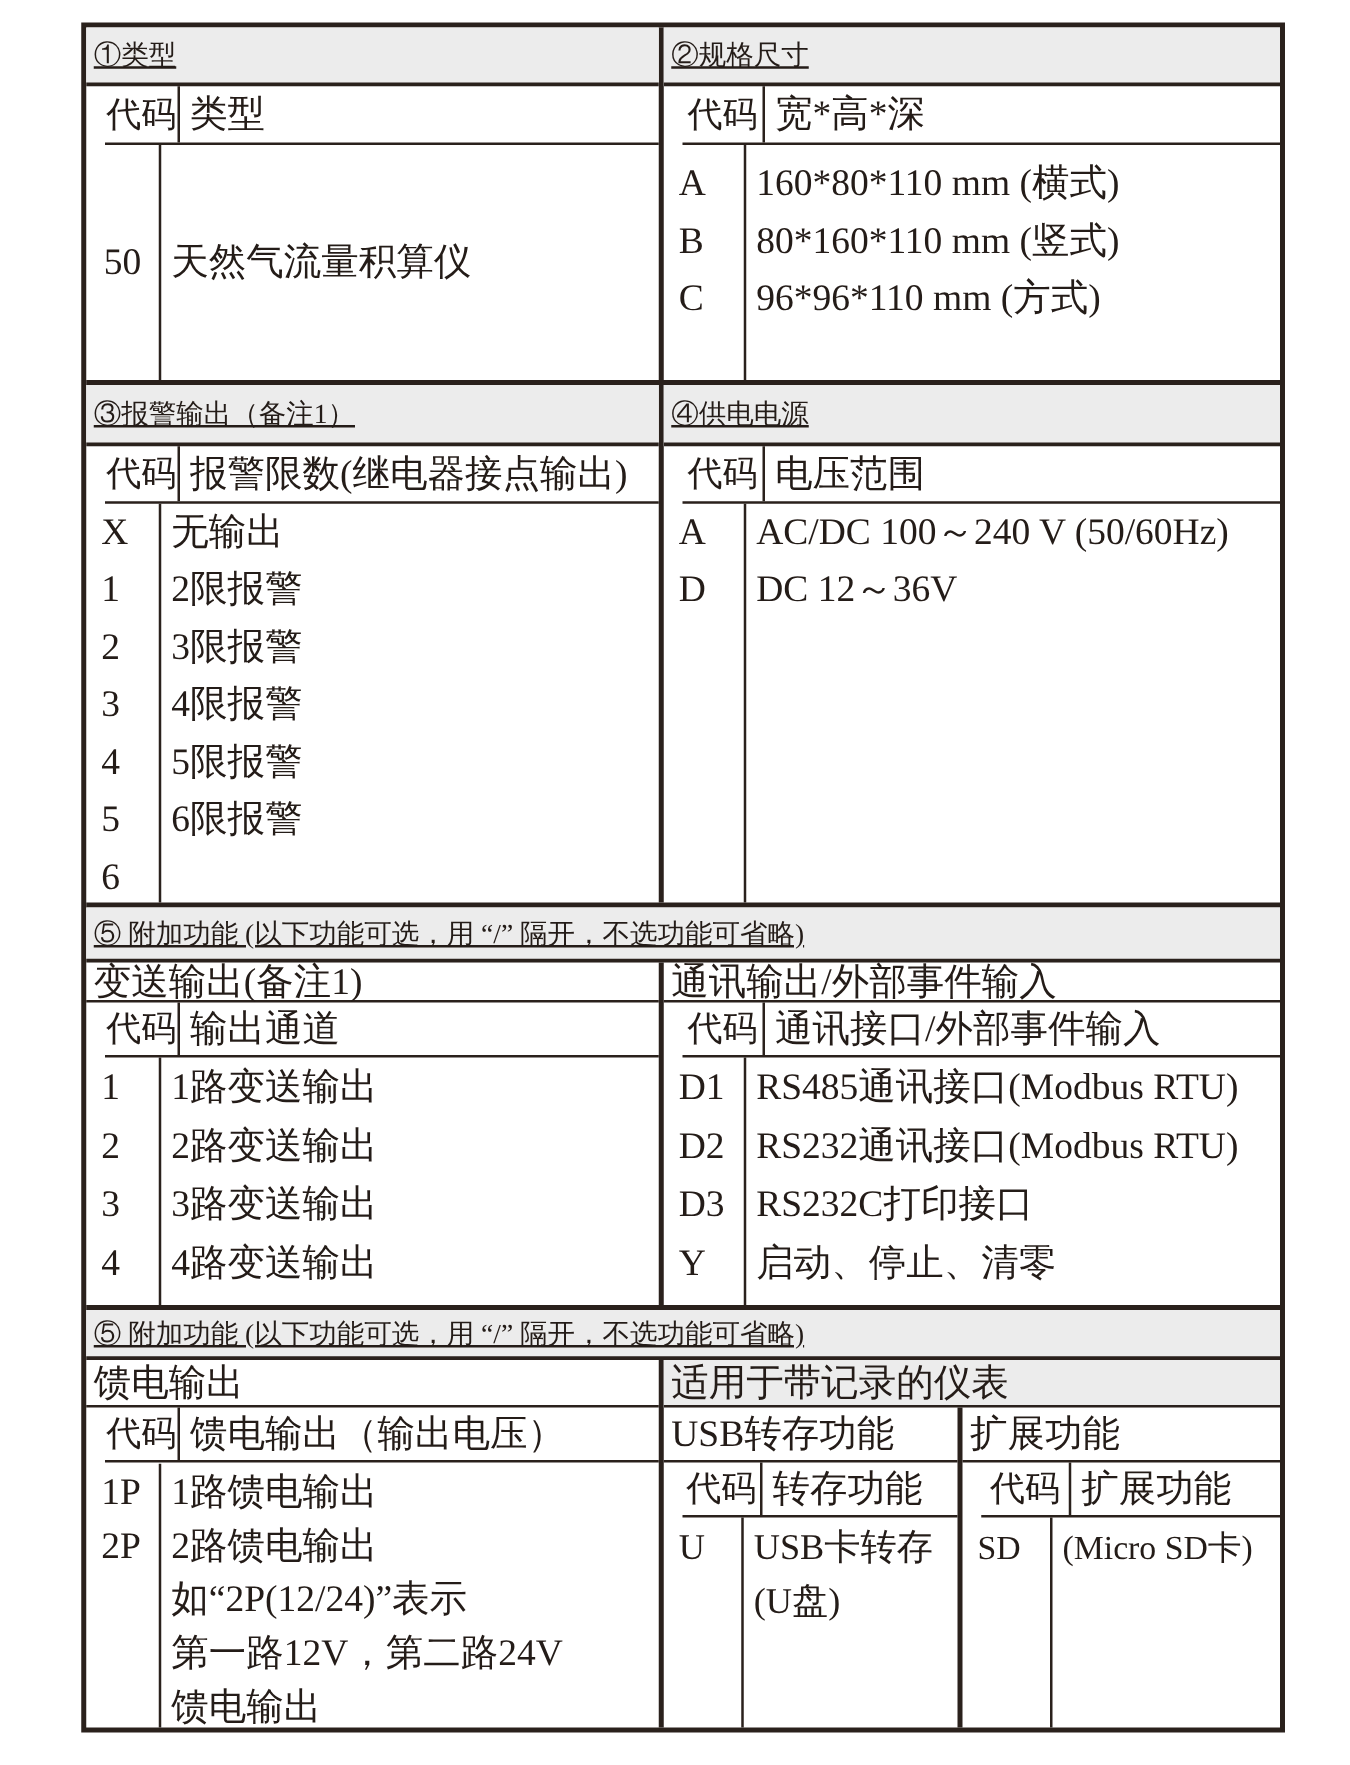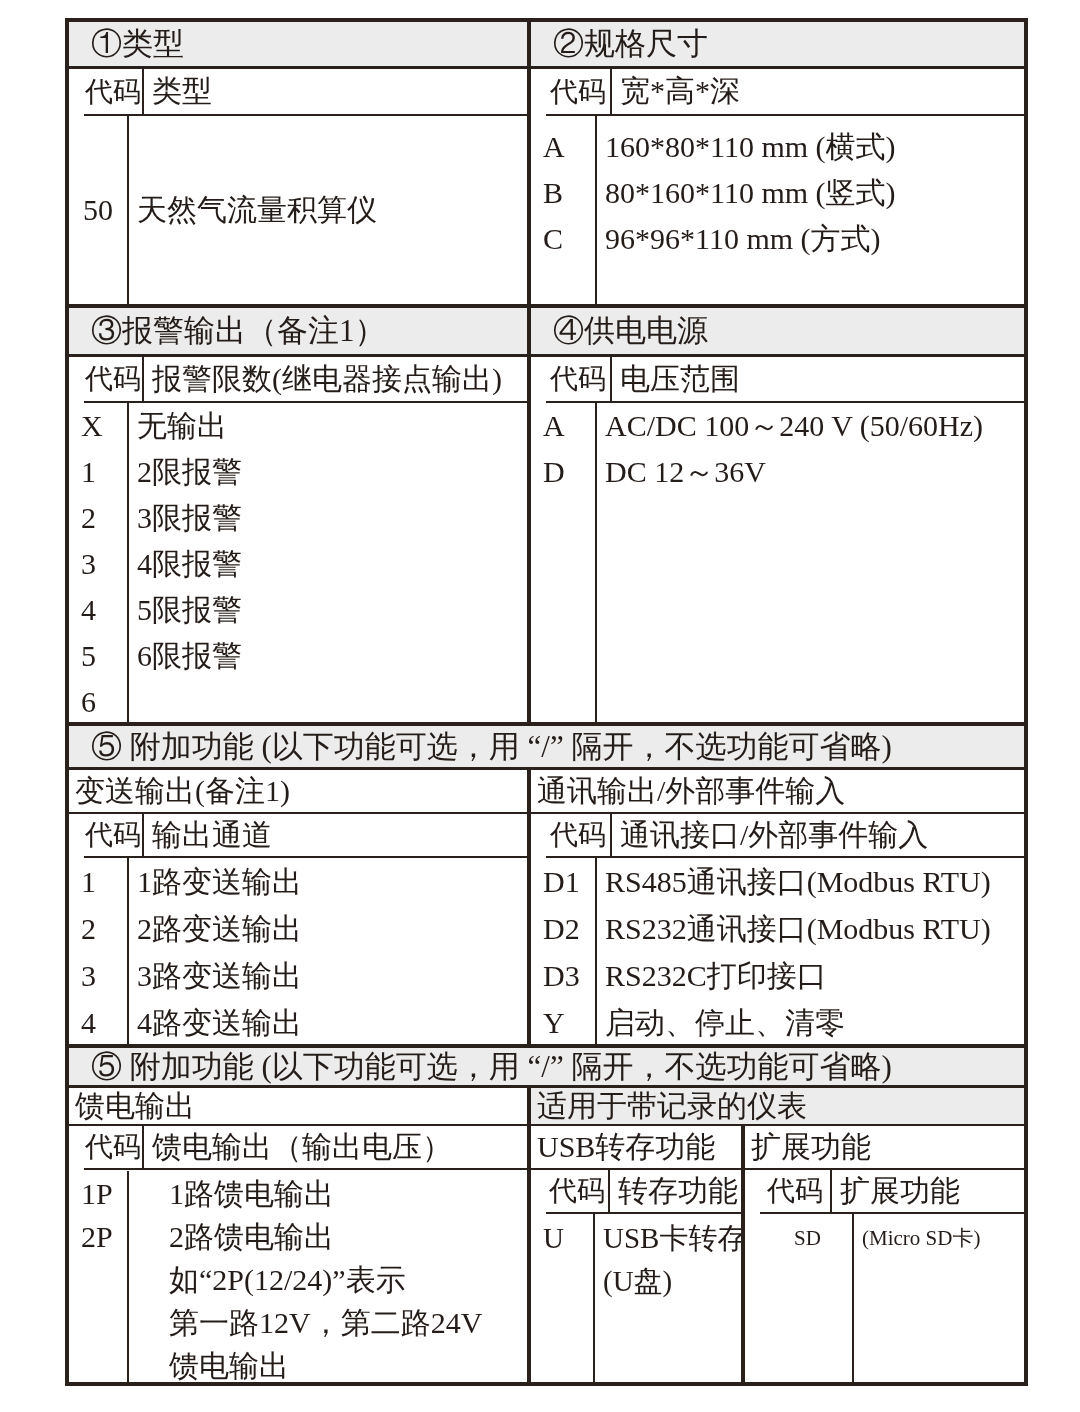--- a/index.html
+++ b/index.html
@@ -26,22 +26,22 @@
   .b1{height:282px;}
   .b2{height:418px;}
   .b3{height:322px;}
   .b4{height:338px;}
   .pl{width:462px;flex:none;border-right:4px solid var(--border);display:flex;flex-direction:column;}
   .pr{flex:1;display:flex;flex-direction:column;min-width:0;border-radius:24px;}
   .split{display:flex;flex:1;min-height:0;}
   
   .title{
     background:var(--gray);border-bottom:3px solid var(--border);
-    display:flex;align-items:center;padding-left:22px;font-size:31px;
-    flex:none;white-space:nowrap;overflow:hidden;
+    display:flex;align-items:center;padding-left:6px;font-size:22px;
+    flex:none;white-space:nowrap;overflow:hidden;text-decoration:underline;
   }
   .sub{
     border-bottom:2px solid var(--border);
     display:flex;align-items:center;padding-left:6px;flex:none;white-space:nowrap;
   }
   .sub.gray{background:var(--gray);}
   .ghd{
     border-bottom:2px solid var(--border);
     display:flex;align-items:center;padding-left:6px;flex:none;white-space:nowrap;
   }
@@ -66,37 +66,37 @@
   .b1 .body{height:188px;line-height:46px;}
   .b1 .pr .body{padding-top:0;}
   .b1 .pr .body .cc div,.b1 .pr .body .lc div{line-height:46px;}
   .b1 .pr .body .cc,.b1 .pr .body .lc{padding-top:8px;}
   .bcenter .cc,.bcenter .lc{display:flex;flex-direction:column;justify-content:center;}
   .bcenter .cc{text-align:center;padding-left:0;}
   .b2 .title{height:49px;}
   .b2 .hd{height:46px;}
   .b2 .body{height:323px;line-height:46px;}
   .b3 .title{height:44px;}
-  .b3 .sub{height:44px;}
+  .b3 .sub{height:32px;}
   .b3 .hd{height:44px;}
   .b3 .body{line-height:47px;}
   .b4 .title{height:40px;}
   .b4 .sub{height:38px;}
   .b4 .hd{height:44px;}
-  .b4 .pl .body{line-height:43px;padding-top:1px;gap:32px;}
+  .b4 .pl .body{line-height:43px;padding-top:1px;}
   .b4 .pl .body .cc,.b4 .pl .body .lc{padding-top:1px;}
   .groups{display:flex;flex:1;min-height:0;}
-  .g1{width:214px;flex:none;border-right:4px solid var(--border);display:flex;flex-direction:column;}
+  .g1{width:239px;flex:none;border-right:4px solid var(--border);display:flex;flex-direction:column;}
   .g2{flex:1;display:flex;flex-direction:column;min-width:0;}
   .g1 .ghd,.g2 .ghd{height:44px;}
   .g1 .hd,.g2 .hd{height:44px;}
   .g1 .body,.g2 .body{line-height:43px;}
   .g1 .body .cc,.g1 .body .lc,.g2 .body .cc,.g2 .body .lc{padding-top:3px;}
   .g1 .body{font-size:29px;}
-  .g2 .body{font-size:21px;margin-left:37px;}
+  .g2 .body{font-size:27px;}
 </style>
 </head>
 <body>
 
 <div class="page">
   <div class="otable">
 
     <div class="band b1">
       <div class="pl">
         <div class="title">①类型</div>

